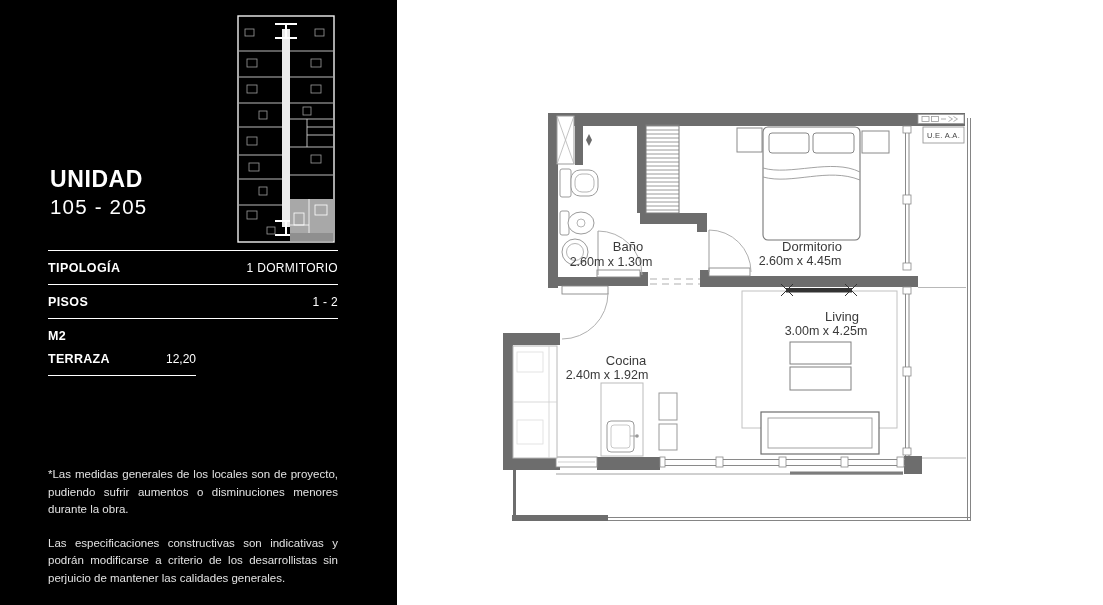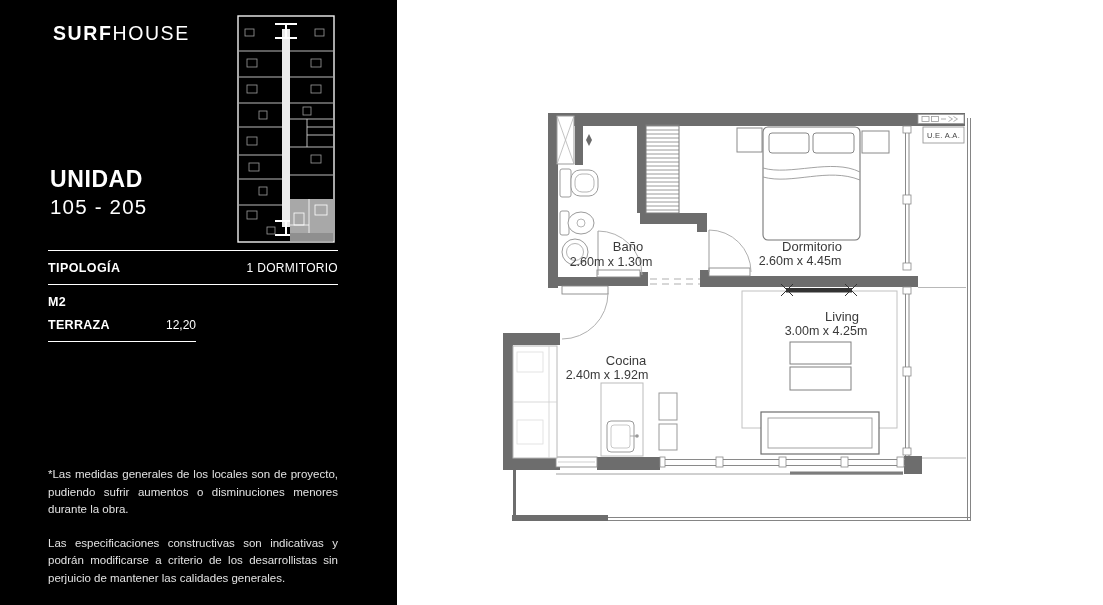--- a/index.html
+++ b/index.html
@@ -33,23 +33,20 @@
   .plan-area{position:absolute;left:397px;top:0;width:762px;height:605px;background:#fff;}
   svg text{font-family:"Liberation Sans", sans-serif;}
 </style>
 </head>
 <body>
 
 <div id="stage">
 
   <div class="left-panel">
 
-    <div class="logo">
-      <span class="b">SURF</span><span class="l">HOUSE</span>
-    </div>
 
     <div class="thumb">
       <svg width="98" height="228" viewBox="0 0 98 228">
         <rect x="1" y="1" width="96" height="226" fill="#000" stroke="#f0f0f0" stroke-width="1.4"></rect>
 
         <rect x="45" y="14" width="8" height="198" fill="#ececec"></rect>
 
         <g stroke="#fff" stroke-width="2">
           <path d="M38,9 H60 M38,23 H60 M49,9 V23"></path>
           <path d="M38,206 H60 M38,220 H60 M49,206 V220"></path>
@@ -93,20 +90,24 @@
 
     <div class="unit-block">
       <div class="unit-title">UNIDAD</div>
       <div class="unit-range">105 - 205</div>
     </div>
 
     <div class="spec-table">
       <div class="spec-row">
         <span class="lab">TIPOLOGÍA</span>
         <span class="val">1 DORMITORIO</span>
+      </div>
+      <div class="spec-row">
+        <span class="lab">PISOS</span>
+        <span class="val">1 - 2</span>
       </div>
       <div class="m2-section">
         <div class="m2-label">M2</div>
         <div class="m2-col">
           <div class="m2-row">
             <span class="lab">TERRAZA</span>
             <span class="val">12,20</span>
           </div>
         </div>
       </div>

